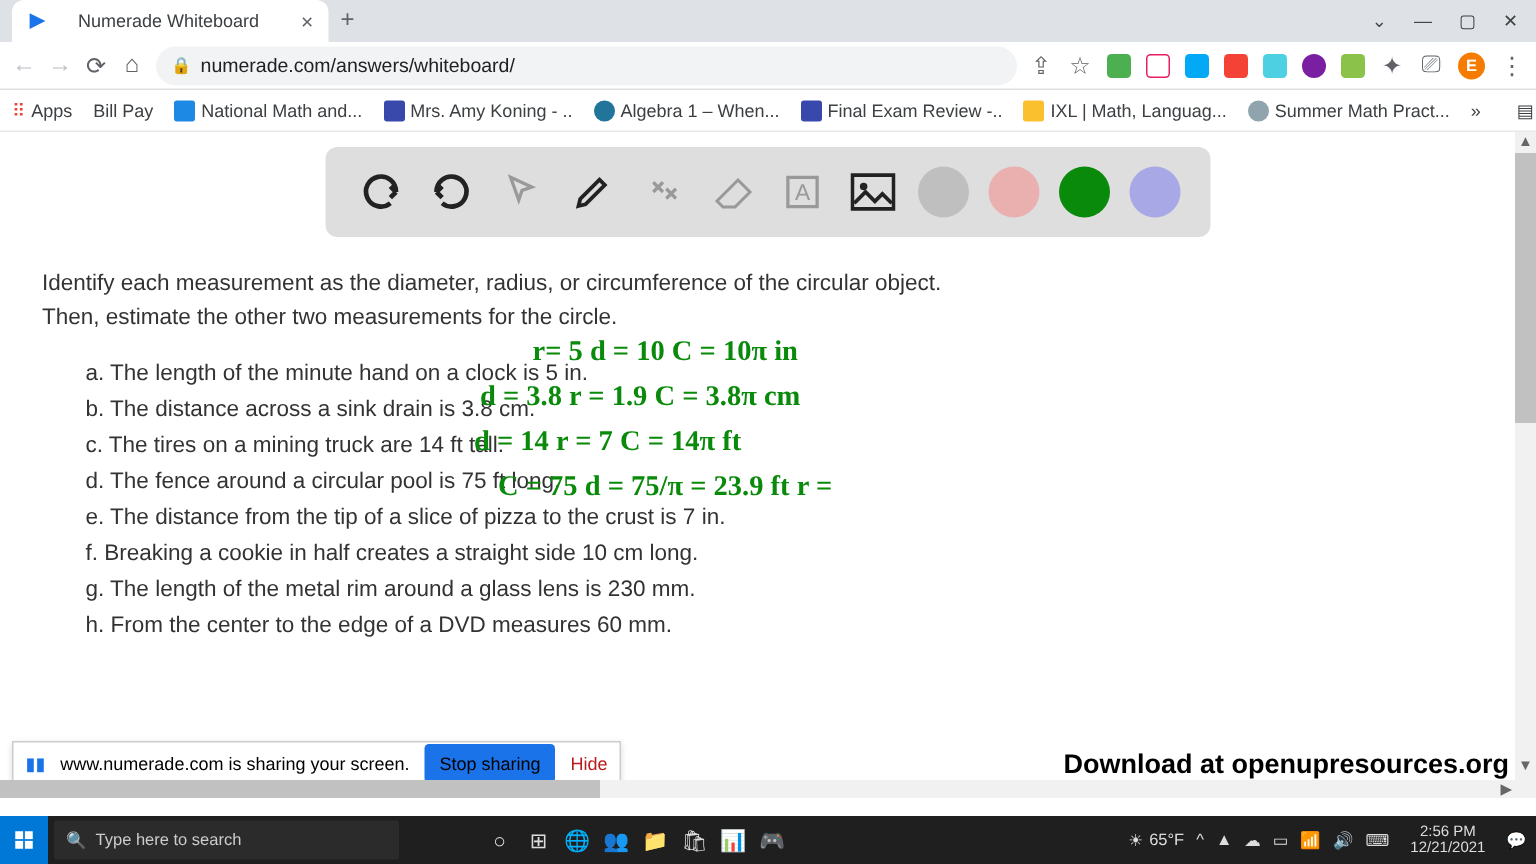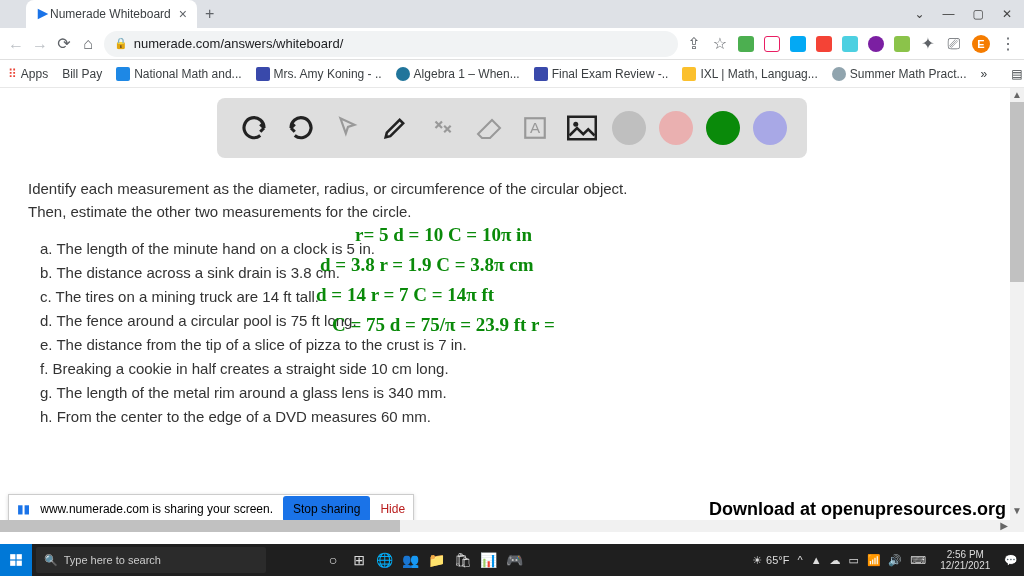--- a/index.html
+++ b/index.html
@@ -1,18 +1,18 @@
 <!DOCTYPE html>
 <html><head>
 <meta charset="utf-8">
 <style>
 *{margin:0;padding:0;box-sizing:border-box;font-family:"Segoe UI",Arial,sans-serif}
 body{width:1024px;height:576px;overflow:hidden;background:#fff;position:relative}
 .titlebar{height:28px;background:#dee1e6;display:flex;align-items:center;font-size:12px;color:#3c4043}
-.tab{background:#fff;height:28px;display:flex;align-items:center;padding:0 10px;border-radius:8px 8px 0 0;margin-left:26px;gap:0}
+.tab{background:#fff;height:28px;display:flex;align-items:center;padding:0 10px;border-radius:8px 8px 0 0;margin-left:8px;gap:20px}
 .tab svg{width:14px;height:14px}
 .tab-close{margin-left:8px;font-size:14px;color:#5f6368;cursor:pointer}
 .new-tab{margin-left:8px;color:#5f6368;font-size:16px;cursor:pointer}
 .win-controls{margin-left:auto;display:flex;gap:18px;padding-right:12px;color:#444}
 .addrbar{height:32px;background:#fff;display:flex;align-items:center;padding:0 8px;border-bottom:1px solid #e0e0e0;gap:8px}
 .nav-icon{color:#5f6368;width:16px;height:16px;display:flex;align-items:center;justify-content:center;font-size:16px;cursor:pointer}
 .nav-icon.disabled{color:#bdc1c6}
 .url-box{flex:1;display:flex;align-items:center;background:#f1f3f4;border-radius:14px;height:26px;padding:0 10px;font-size:13px;color:#202124;gap:6px}
 .lock{font-size:11px;color:#5f6368}
 .addr-right{display:flex;gap:10px;align-items:center}
@@ -22,21 +22,21 @@
 .bm{display:flex;align-items:center;gap:4px;cursor:pointer;white-space:nowrap}
 .bm-icon{width:14px;height:14px;border-radius:2px;display:inline-block}
 .apps-grid{display:inline-block;font-size:12px;color:#ea4335}
 .reading{margin-left:auto;display:flex;align-items:center;gap:4px}
 .content{position:relative;height:444px;overflow:hidden;background:#fff}
 .toolbar{width:590px;height:60px;background:#dedede;border-radius:8px;margin:10px auto 0;display:flex;align-items:center;justify-content:space-around;padding:0 14px}
 .tool{width:34px;height:34px;display:flex;align-items:center;justify-content:center;cursor:pointer}
 .color-dot{width:34px;height:34px;border-radius:50%}
 .prompt{padding:20px 28px 6px;font-size:15px;color:#333;line-height:1.5}
 .items{padding:4px 40px;font-size:15px;color:#333}
-.items div{margin:7px 0}
+.items div{margin:7px 17px}
 .hand{position:absolute;font-family:"Comic Sans MS","Segoe Script",cursive;font-weight:700;color:#0a8a0a;font-size:19px;white-space:nowrap}
 .share-bar{position:absolute;bottom:8px;left:8px;height:30px;background:#fff;border:1px solid #ccc;display:flex;align-items:center;padding:0 8px;gap:10px;font-size:12px;box-shadow:0 1px 4px rgba(0,0,0,.15)}
 .btn-blue{background:#1a73e8;color:#000000;border:none;padding:6px 10px;border-radius:3px;font-size:12px;cursor:pointer}
 .btn-link{color:#b91c1c;font-size:12px;cursor:pointer}
 .download-label{position:absolute;bottom:12px;right:18px;font-size:18px;font-weight:700;color:#000}
 .hscroll{position:absolute;bottom:0;left:0;right:14px;height:12px;background:#f1f1f1}
 .hscroll-thumb{position:absolute;left:0;top:0;width:400px;height:12px;background:#c1c1c1}
 .vscroll{position:absolute;top:0;right:0;bottom:0;width:14px;background:#f1f1f1}
 .vscroll-thumb{position:absolute;top:0;left:0;width:14px;height:180px;background:#c1c1c1}
 .vscroll-arrow{position:absolute;left:0;width:14px;height:14px;font-size:10px;color:#666;text-align:center;line-height:14px}
@@ -189,21 +189,21 @@
     <div>Then, estimate the other two measurements for the circle.</div>
   </div>
 
   <div class="items">
     <div>a. The length of the minute hand on a clock is 5 in.</div>
     <div>b. The distance across a sink drain is 3.8 cm.</div>
     <div>c. The tires on a mining truck are 14 ft tall.</div>
     <div>d. The fence around a circular pool is 75 ft long.</div>
     <div>e. The distance from the tip of a slice of pizza to the crust is 7 in.</div>
     <div> f. Breaking a cookie in half creates a straight side 10 cm long.</div>
-    <div>g. The length of the metal rim around a glass lens is 340 mm.</div>
+    <div>g. The length of the metal rim around a glass lens is 230 mm.</div>
     <div>h. From the center to the edge of a DVD measures 60 mm.</div>
   </div>
 
   <div class="hand" style="top:136px;left:355px">r= 5   d = 10   C = 10π in</div>
   <div class="hand" style="top:166px;left:320px">d = 3.8    r = 1.9   C = 3.8π cm</div>
   <div class="hand" style="top:196px;left:316px">d = 14    r = 7     C = 14π ft</div>
   <div class="hand" style="top:226px;left:332px">C = 75   d = 75/π =  23.9 ft   r =</div>
 
   <div class="share-bar">
     <span style="color:#1a73e8">▮▮</span>

